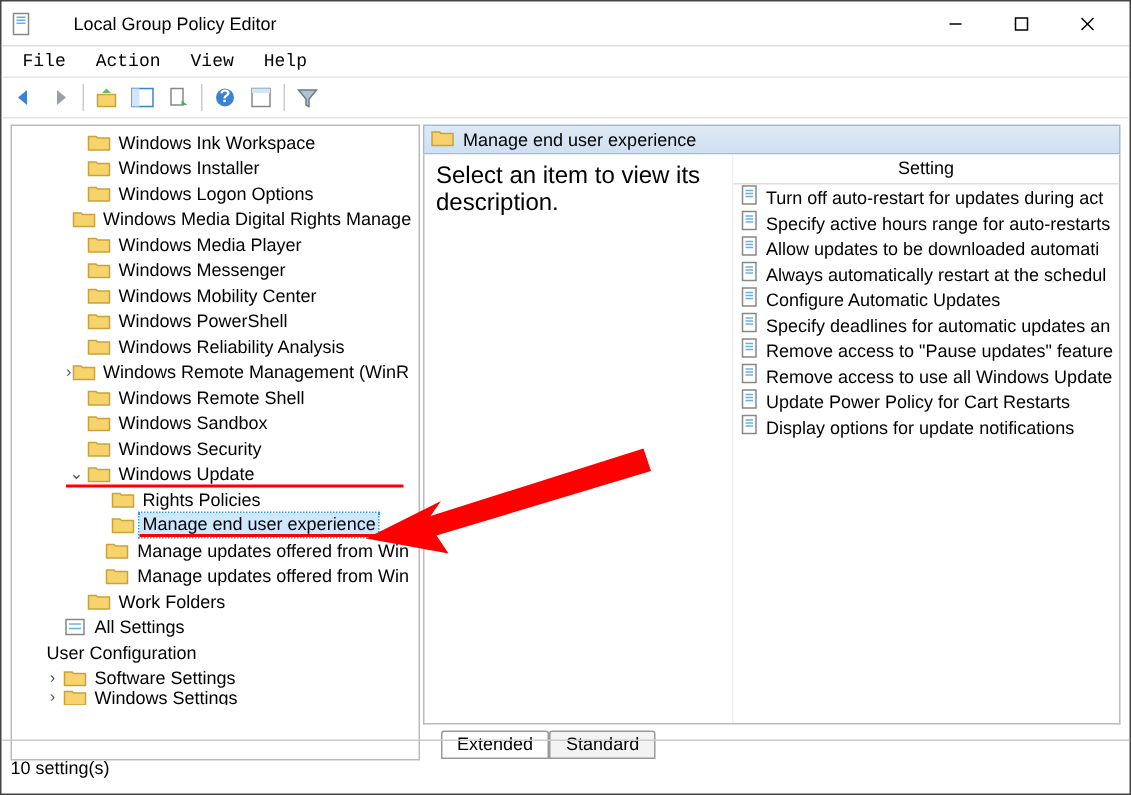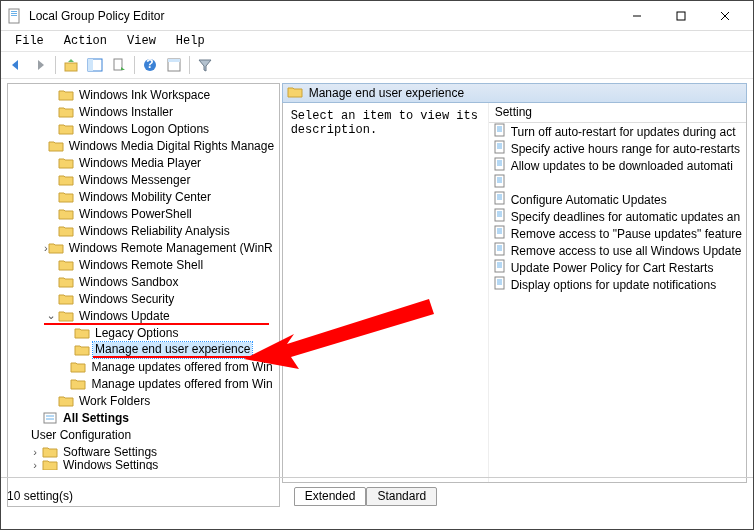--- a/index.html
+++ b/index.html
@@ -1,21 +1,21 @@
 <!DOCTYPE html>
 <html><head>
 <meta charset="utf-8">
 <style>
 * { margin: 0; padding: 0; box-sizing: border-box; font-family: "Segoe UI", Tahoma, sans-serif; font-size: 12px; }
 body { background: #fff; width: 754px; height: 530px; overflow: hidden; position: relative; border: 1px solid #444; }
 
 
 .titlebar { height: 30px; display: flex; align-items: center; padding: 0 6px; border-bottom: 1px solid #ddd; }
 .titlebar .app-icon { width: 16px; height: 16px; margin-right: 6px; }
-.titlebar .title { flex: 1; font-size: 12px; }
+.titlebar .title { flex: 1; font-size: 12px; margin-left: 20px; }
 .titlebar .ctl { width: 44px; height: 28px; display: flex; align-items: center; justify-content: center; }
 .titlebar .ctl svg { width: 10px; height: 10px; }
 
 
 .menubar { height: 20px; display: flex; align-items: center; padding: 0 4px; }
 .menubar .m { padding: 2px 10px; font-family: Liberation Mono, monospace; }
 
 
 .toolbar { height: 28px; display: flex; align-items: center; padding: 0 4px; border-top: 1px solid #e5e5e5; border-bottom: 1px solid #e5e5e5; gap: 2px; }
 .toolbar .tb { width: 22px; height: 22px; display: flex; align-items: center; justify-content: center; }
@@ -35,32 +35,32 @@
 .node .ficon { width: 16px; height: 14px; margin-right: 3px; }
 .node .lbl { padding: 0 2px; }
 .node.sel .lbl { background: #cde8ff; outline: 1px dotted #3399ff; }
 .underline-red { position: relative; }
 .underline-red::after { content:""; position:absolute; left: 36px; right: 10px; bottom: -1px; height: 2px; background: #ff0000; }
 .underline-red2 .lbl { border-bottom: 2px solid #ff0000; }
 
 
 .detail-header { height: 20px; background: linear-gradient(#dfe9f5,#cfe0f2); border: 1px solid #9fbcd9; display: flex; align-items: center; padding: 0 4px; gap: 6px; }
 .detail-body { flex: 1; border: 1px solid #bbb; border-top: none; display: flex; background: #fff; overflow: hidden; }
-.detail-desc { width: 205px; padding: 6px 8px; font-size: 12px; font-family: Liberation Mono, monospace; }
-.detail-list { flex: 1; border-left: 1px solid #eee; overflow: hidden; }
+.detail-desc { width: 205px; padding: 6px 8px; font-size: 16px; }
+.detail-list { flex: 1; border-left: 1px solid #eee; overflow: hidden; text-align: center; }
 .list-hdr { height: 20px; border-bottom: 1px solid #ddd; padding: 2px 6px; background: #fff; }
 .list-row { display: flex; align-items: center; height: 17px; padding: 0 4px; gap: 4px; white-space: nowrap; }
 
 
 .tabs-row { height: 22px; display: flex; align-items: flex-end; padding-left: 12px; gap: 0; }
 .tab { border: 1px solid #9a9a9a; border-top-left-radius: 2px; border-top-right-radius: 2px; padding: 1px 10px 2px 10px; background: #fff; font-size: 12px; position: relative; bottom: -1px; }
 .tab.inactive { background: #f3f3f3; }
 
 
-.statusbar { position: absolute; left: 0; right: 0; bottom: 16px; height: 36px; border-top: 1px solid #ccc; display: flex; align-items: center; padding: 0 6px; font-size: 12px; }
+.statusbar { position: absolute; left: 0; right: 0; bottom: 0; height: 36px; border-top: 1px solid #ccc; display: flex; align-items: center; padding: 0 6px; font-size: 12px; }
 
 
 .arrow-overlay { position: absolute; pointer-events: none; }
 
 </style>
 </head>
 <body>
 
 <div class="titlebar">
   <span class="app-icon">
@@ -248,21 +248,21 @@
             <span class="ficon"><svg width="16" height="14" viewBox="0 0 16 14">
                 <path d="M1 3 L6 3 L7 4 L15 4 L15 12 L1 12 Z" fill="#f6d36b" stroke="#caa23a"></path>
               </svg></span>
             <span class="lbl">Windows Update</span>
           </div>
           <div class="node" style="padding-left: 52px;">
             <span class="exp none">·</span>
             <span class="ficon"><svg width="16" height="14" viewBox="0 0 16 14">
                 <path d="M1 3 L6 3 L7 4 L15 4 L15 12 L1 12 Z" fill="#f6d36b" stroke="#caa23a"></path>
               </svg></span>
-            <span class="lbl">Legacy Options</span>
+            <span class="lbl">Rights Policies</span>
           </div>
           <div class="node sel underline-red2" style="padding-left: 52px;">
             <span class="exp none">·</span>
             <span class="ficon"><svg width="16" height="14" viewBox="0 0 16 14">
                 <path d="M1 3 L6 3 L7 4 L15 4 L15 12 L1 12 Z" fill="#f6d36b" stroke="#caa23a"></path>
               </svg></span>
             <span class="lbl">Manage end user experience</span>
           </div>
           <div class="node" style="padding-left: 52px;">
             <span class="exp none">·</span>
@@ -278,21 +278,21 @@
               </svg></span>
             <span class="lbl">Manage updates offered from Win</span>
           </div>
           <div class="node" style="padding-left: 36px;">
             <span class="exp none">·</span>
             <span class="ficon"><svg width="16" height="14" viewBox="0 0 16 14">
                 <path d="M1 3 L6 3 L7 4 L15 4 L15 12 L1 12 Z" fill="#f6d36b" stroke="#caa23a"></path>
               </svg></span>
             <span class="lbl">Work Folders</span>
           </div>
-          <div class="node" style="padding-left: 20px; font-weight: bold;">
+          <div class="node" style="padding-left: 20px;">
             <span class="exp none">·</span>
             <span class="ficon"><svg width="16" height="14" viewBox="0 0 16 14">
                 <rect x="2" y="2" width="12" height="10" fill="#fff" stroke="#888"></rect>
                 <line x1="4" y1="5" x2="12" y2="5" stroke="#6ab0e8"></line>
                 <line x1="4" y1="8" x2="12" y2="8" stroke="#6ab0e8"></line>
               </svg></span>
             <span class="lbl">All Settings</span>
           </div>
           <div class="node" style="padding-left: 4px;">
             <span class="exp none">·</span>
@@ -356,20 +356,21 @@
                 </svg></span>
               <span>Allow updates to be downloaded automati</span>
             </div>
             <div class="list-row">
               <span><svg width="14" height="14" viewBox="0 0 14 14">
                   <rect x="2" y="1" width="9" height="12" fill="#fff" stroke="#888"></rect>
                   <line x1="4" y1="4" x2="9" y2="4" stroke="#6ab0e8"></line>
                   <line x1="4" y1="6" x2="9" y2="6" stroke="#6ab0e8"></line>
                   <line x1="4" y1="8" x2="9" y2="8" stroke="#6ab0e8"></line>
                 </svg></span>
+              <span>Always automatically restart at the schedul</span>
             </div>
             <div class="list-row">
               <span><svg width="14" height="14" viewBox="0 0 14 14">
                   <rect x="2" y="1" width="9" height="12" fill="#fff" stroke="#888"></rect>
                   <line x1="4" y1="4" x2="9" y2="4" stroke="#6ab0e8"></line>
                   <line x1="4" y1="6" x2="9" y2="6" stroke="#6ab0e8"></line>
                   <line x1="4" y1="8" x2="9" y2="8" stroke="#6ab0e8"></line>
                 </svg></span>
               <span>Configure Automatic Updates</span>
             </div>

